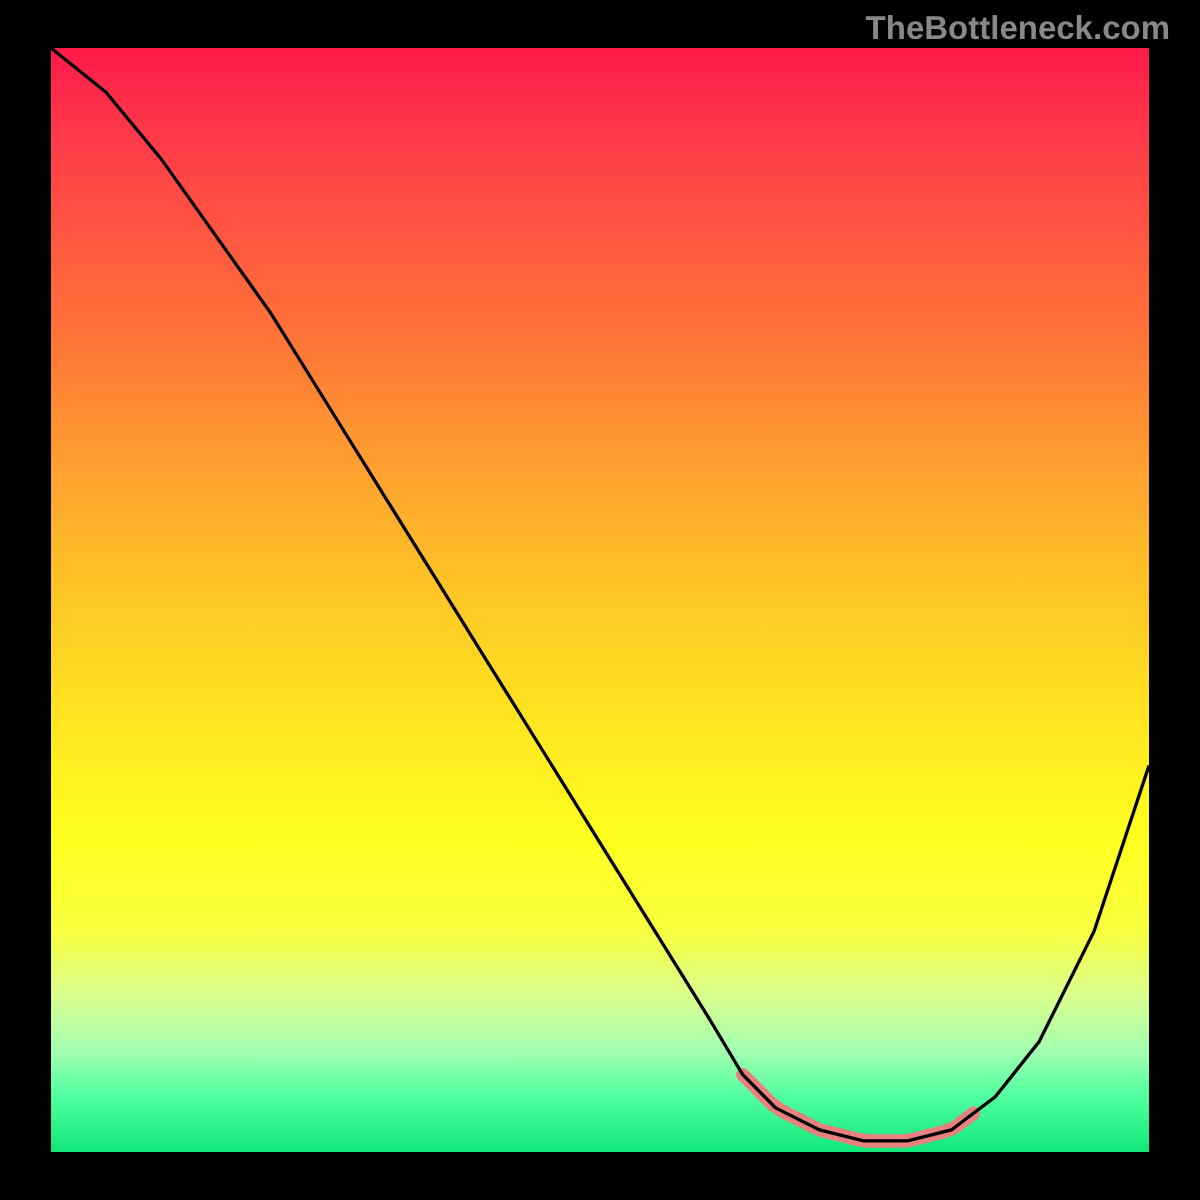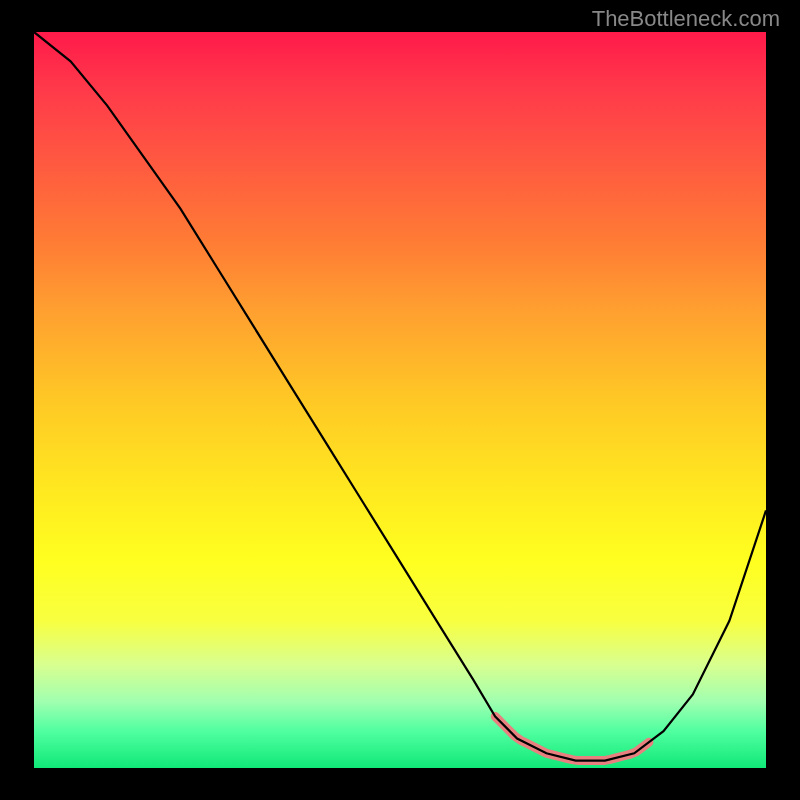--- a/index.html
+++ b/index.html
@@ -10,21 +10,21 @@
     position: relative;
     font-family: Arial, sans-serif;
     overflow: hidden;
   }
   .watermark {
     position: absolute;
     top: 6px;
     right: 20px;
     color: #888;
     font-size: 22px;
-    font-weight: 400;
+    font-weight: 700;
     z-index: 10;
   }
   .plot-area {
     position: absolute;
     left: 34px;
     top: 32px;
     width: 732px;
     height: 736px;
     background: linear-gradient(to bottom,
       #ff1a4a 0%,

